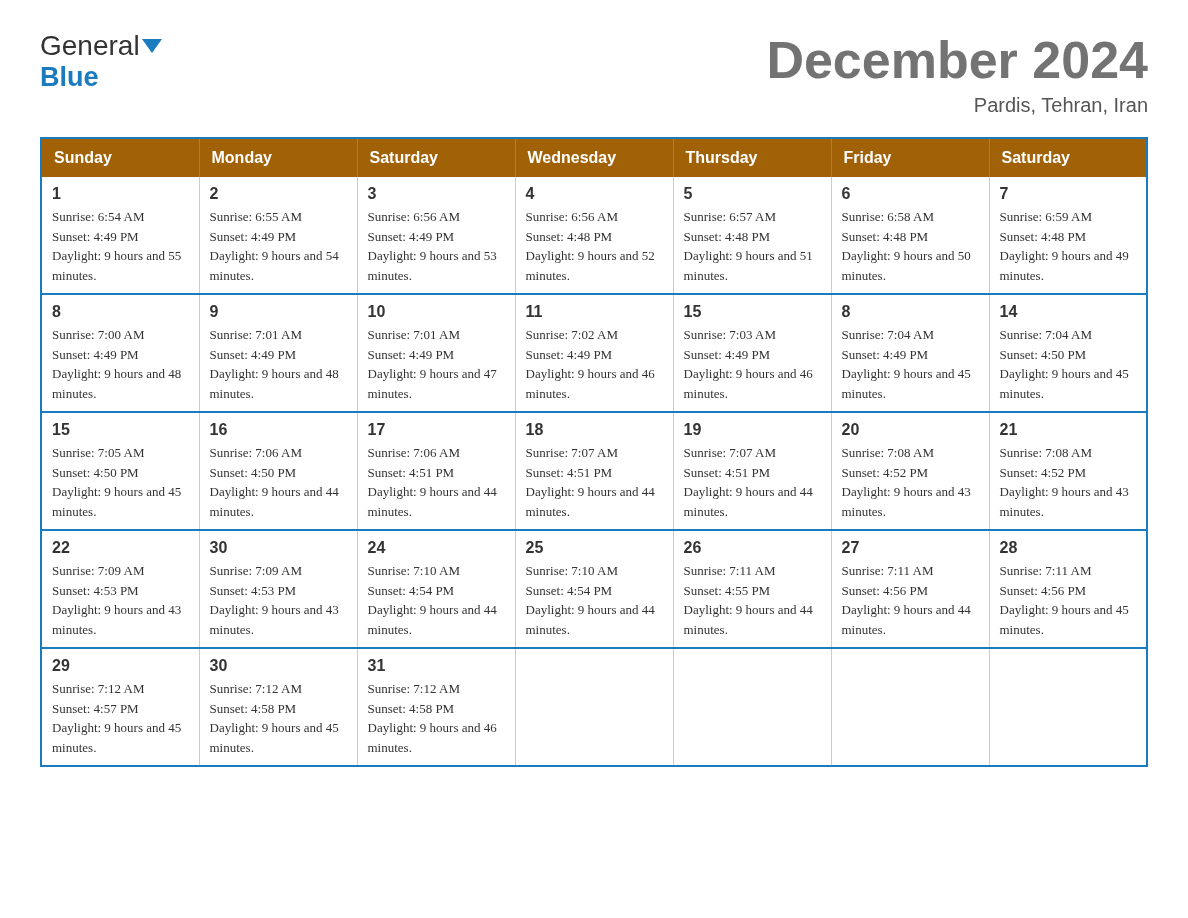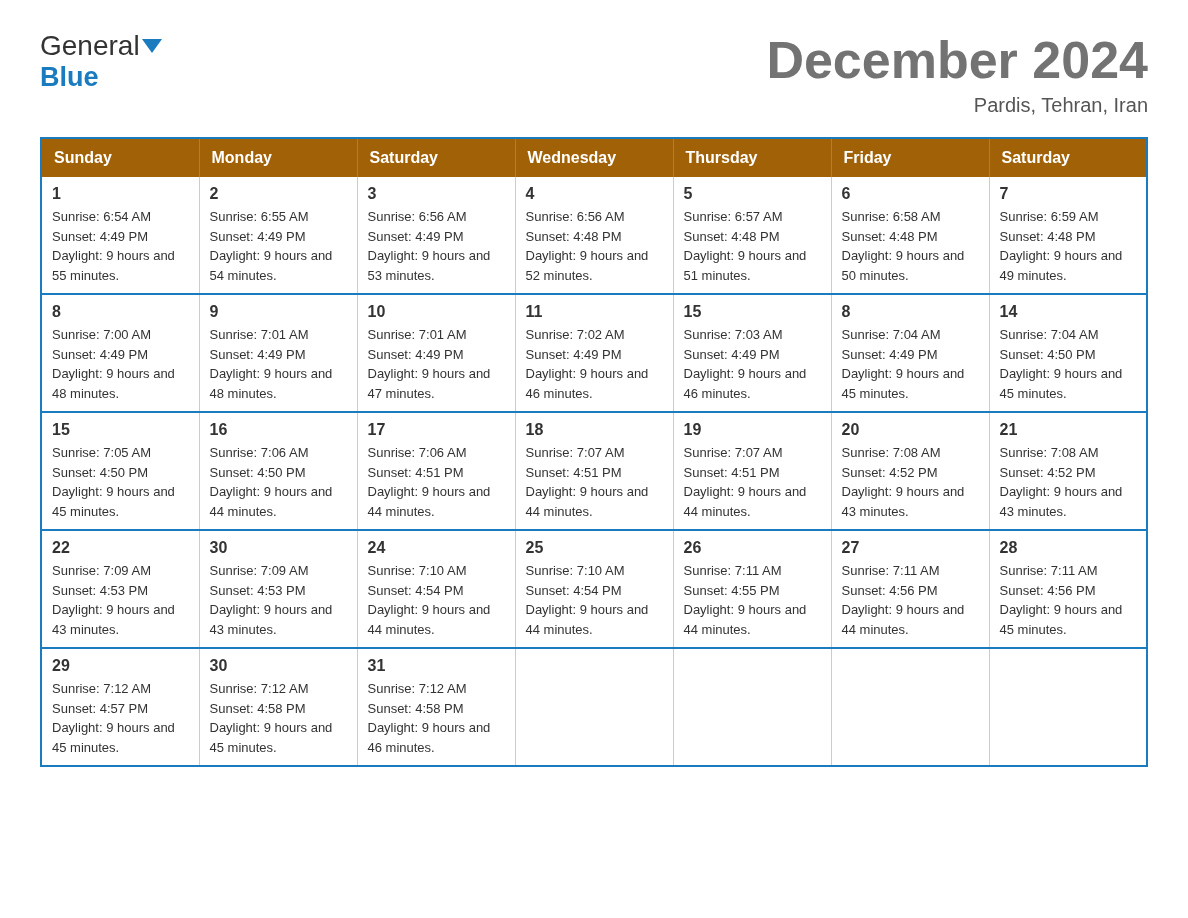--- a/index.html
+++ b/index.html
@@ -91,20 +91,21 @@
     .day-number {
       font-size: 16px;
       font-weight: bold;
       margin-bottom: 4px;
       display: block;
     }
     .day-info {
       font-size: 13px;
       line-height: 1.5;
       color: #333;
+      font-family: Liberation Serif, serif;
     }
     .empty-cell {
       background: #fff;
     }
   </style>
 </head>
 <body>
 
 <div class="header-area">
   <div class="logo-area">

